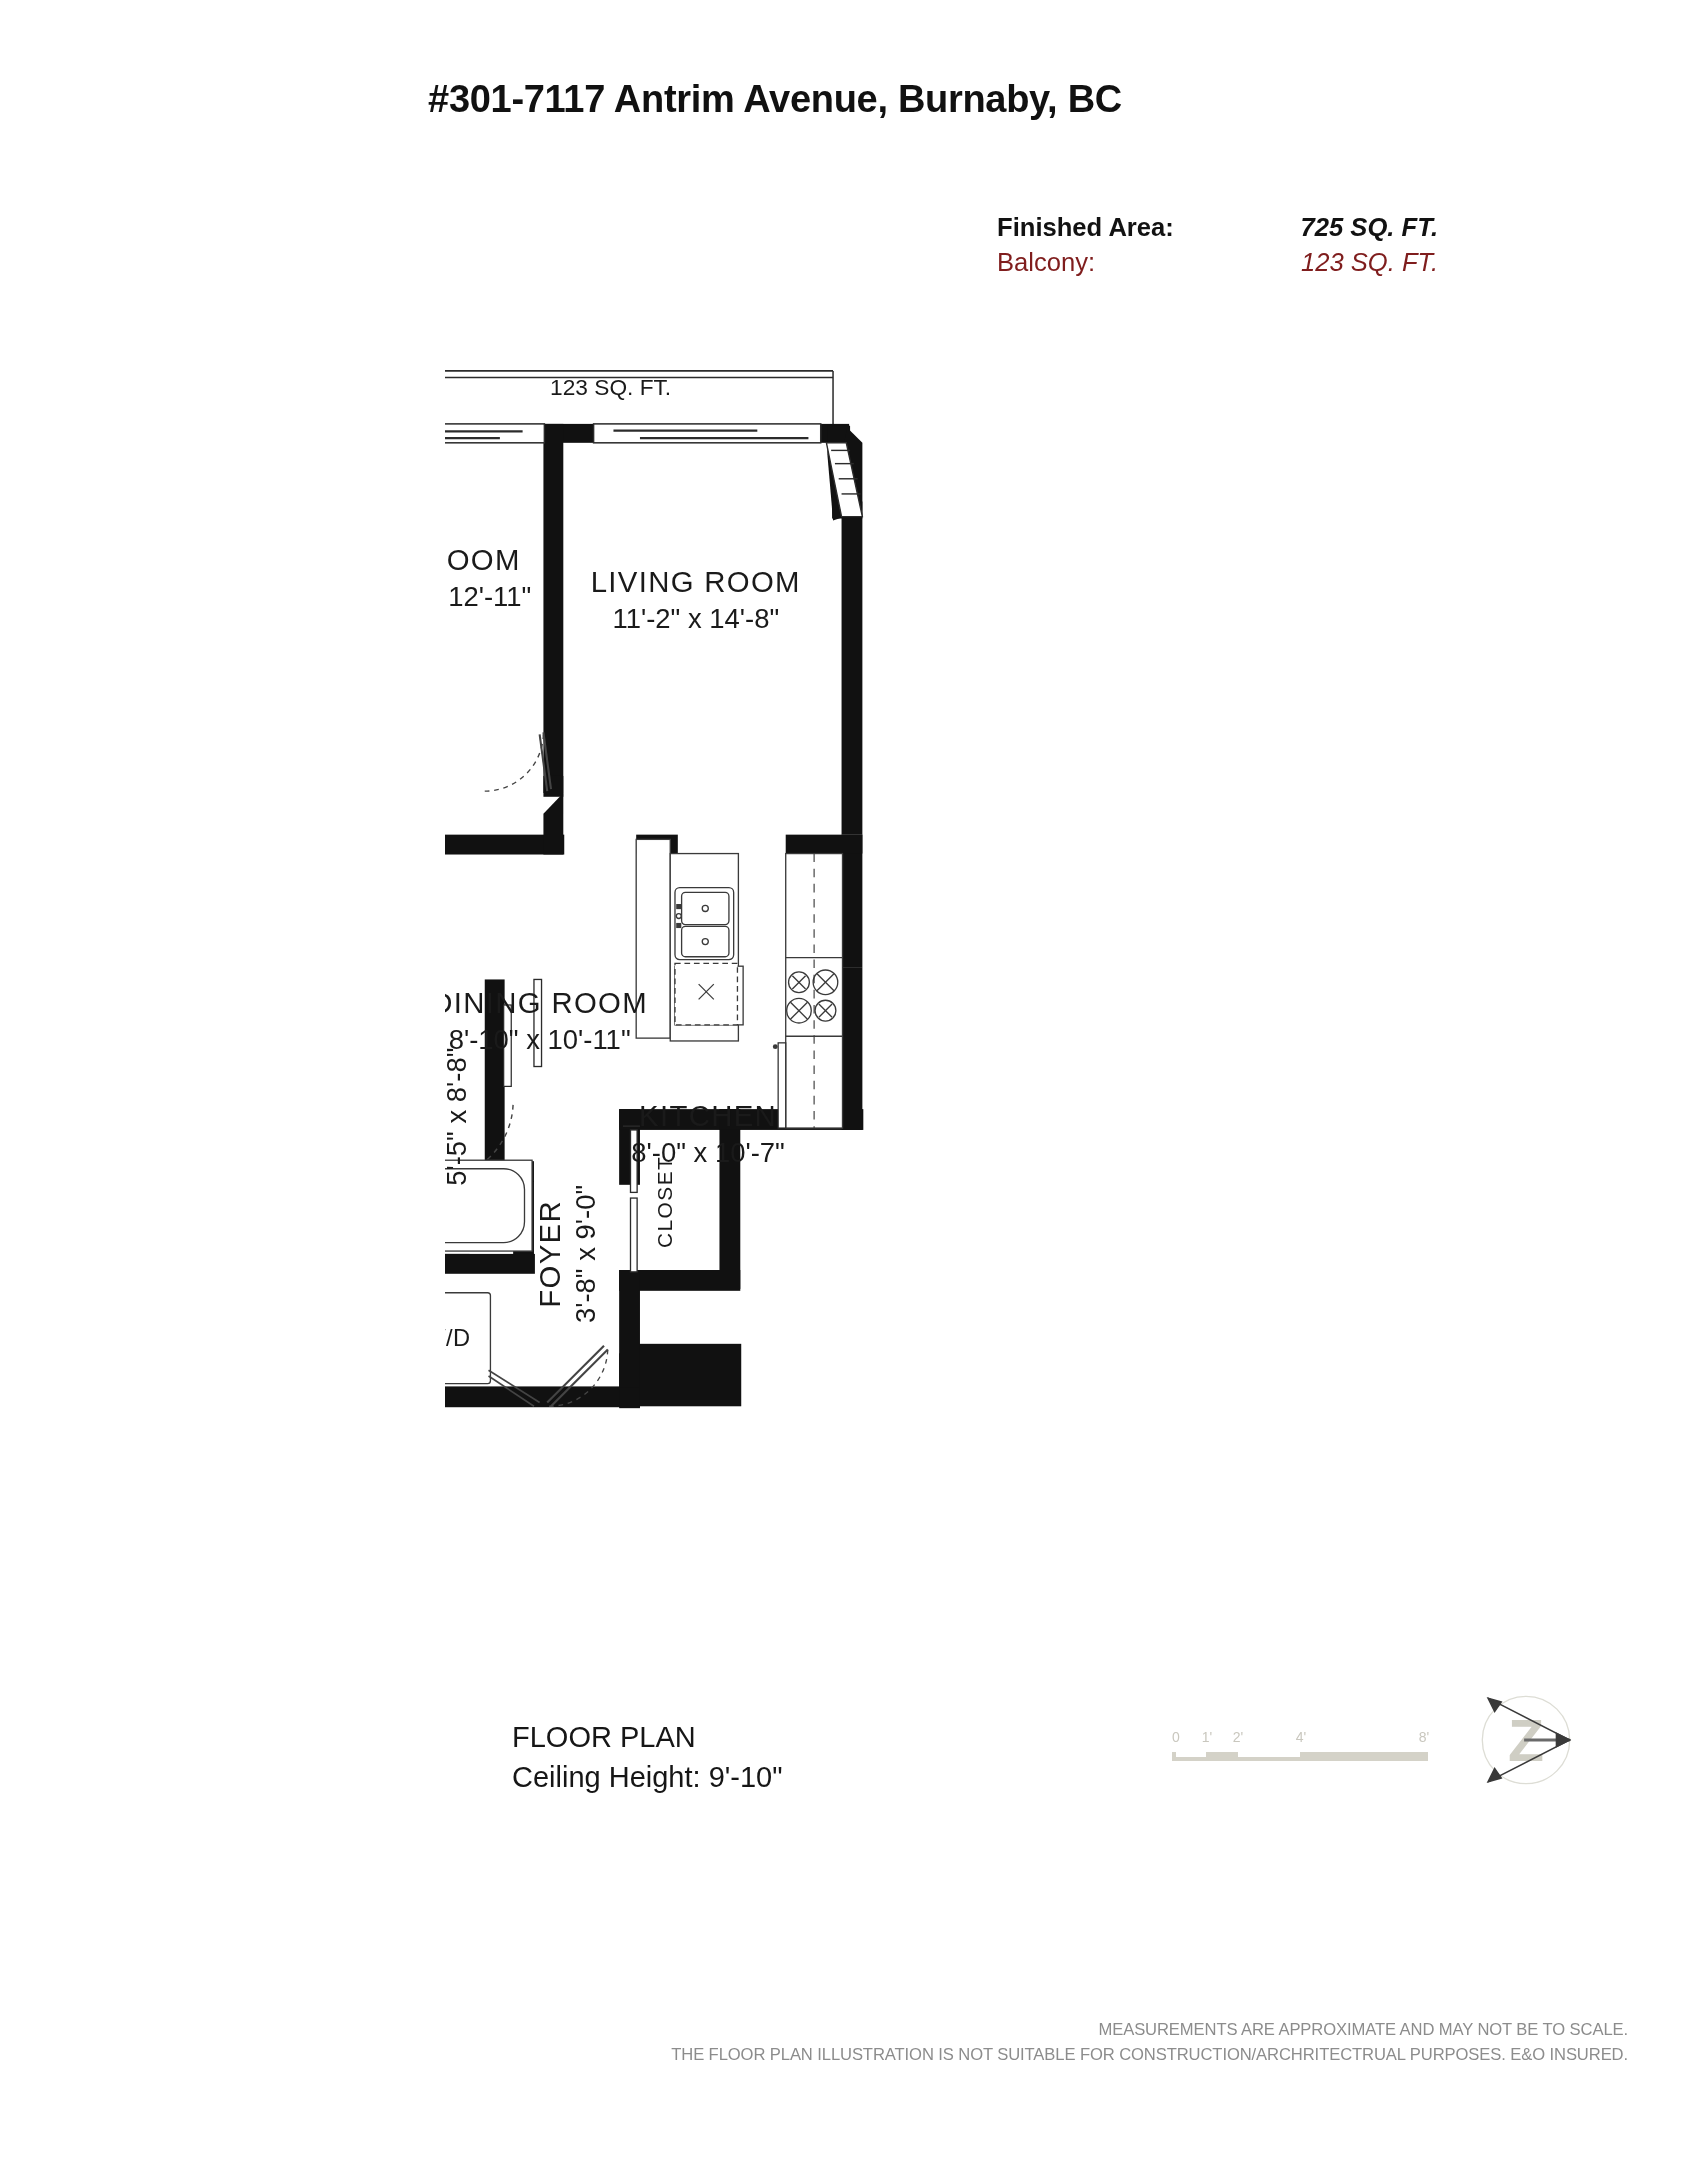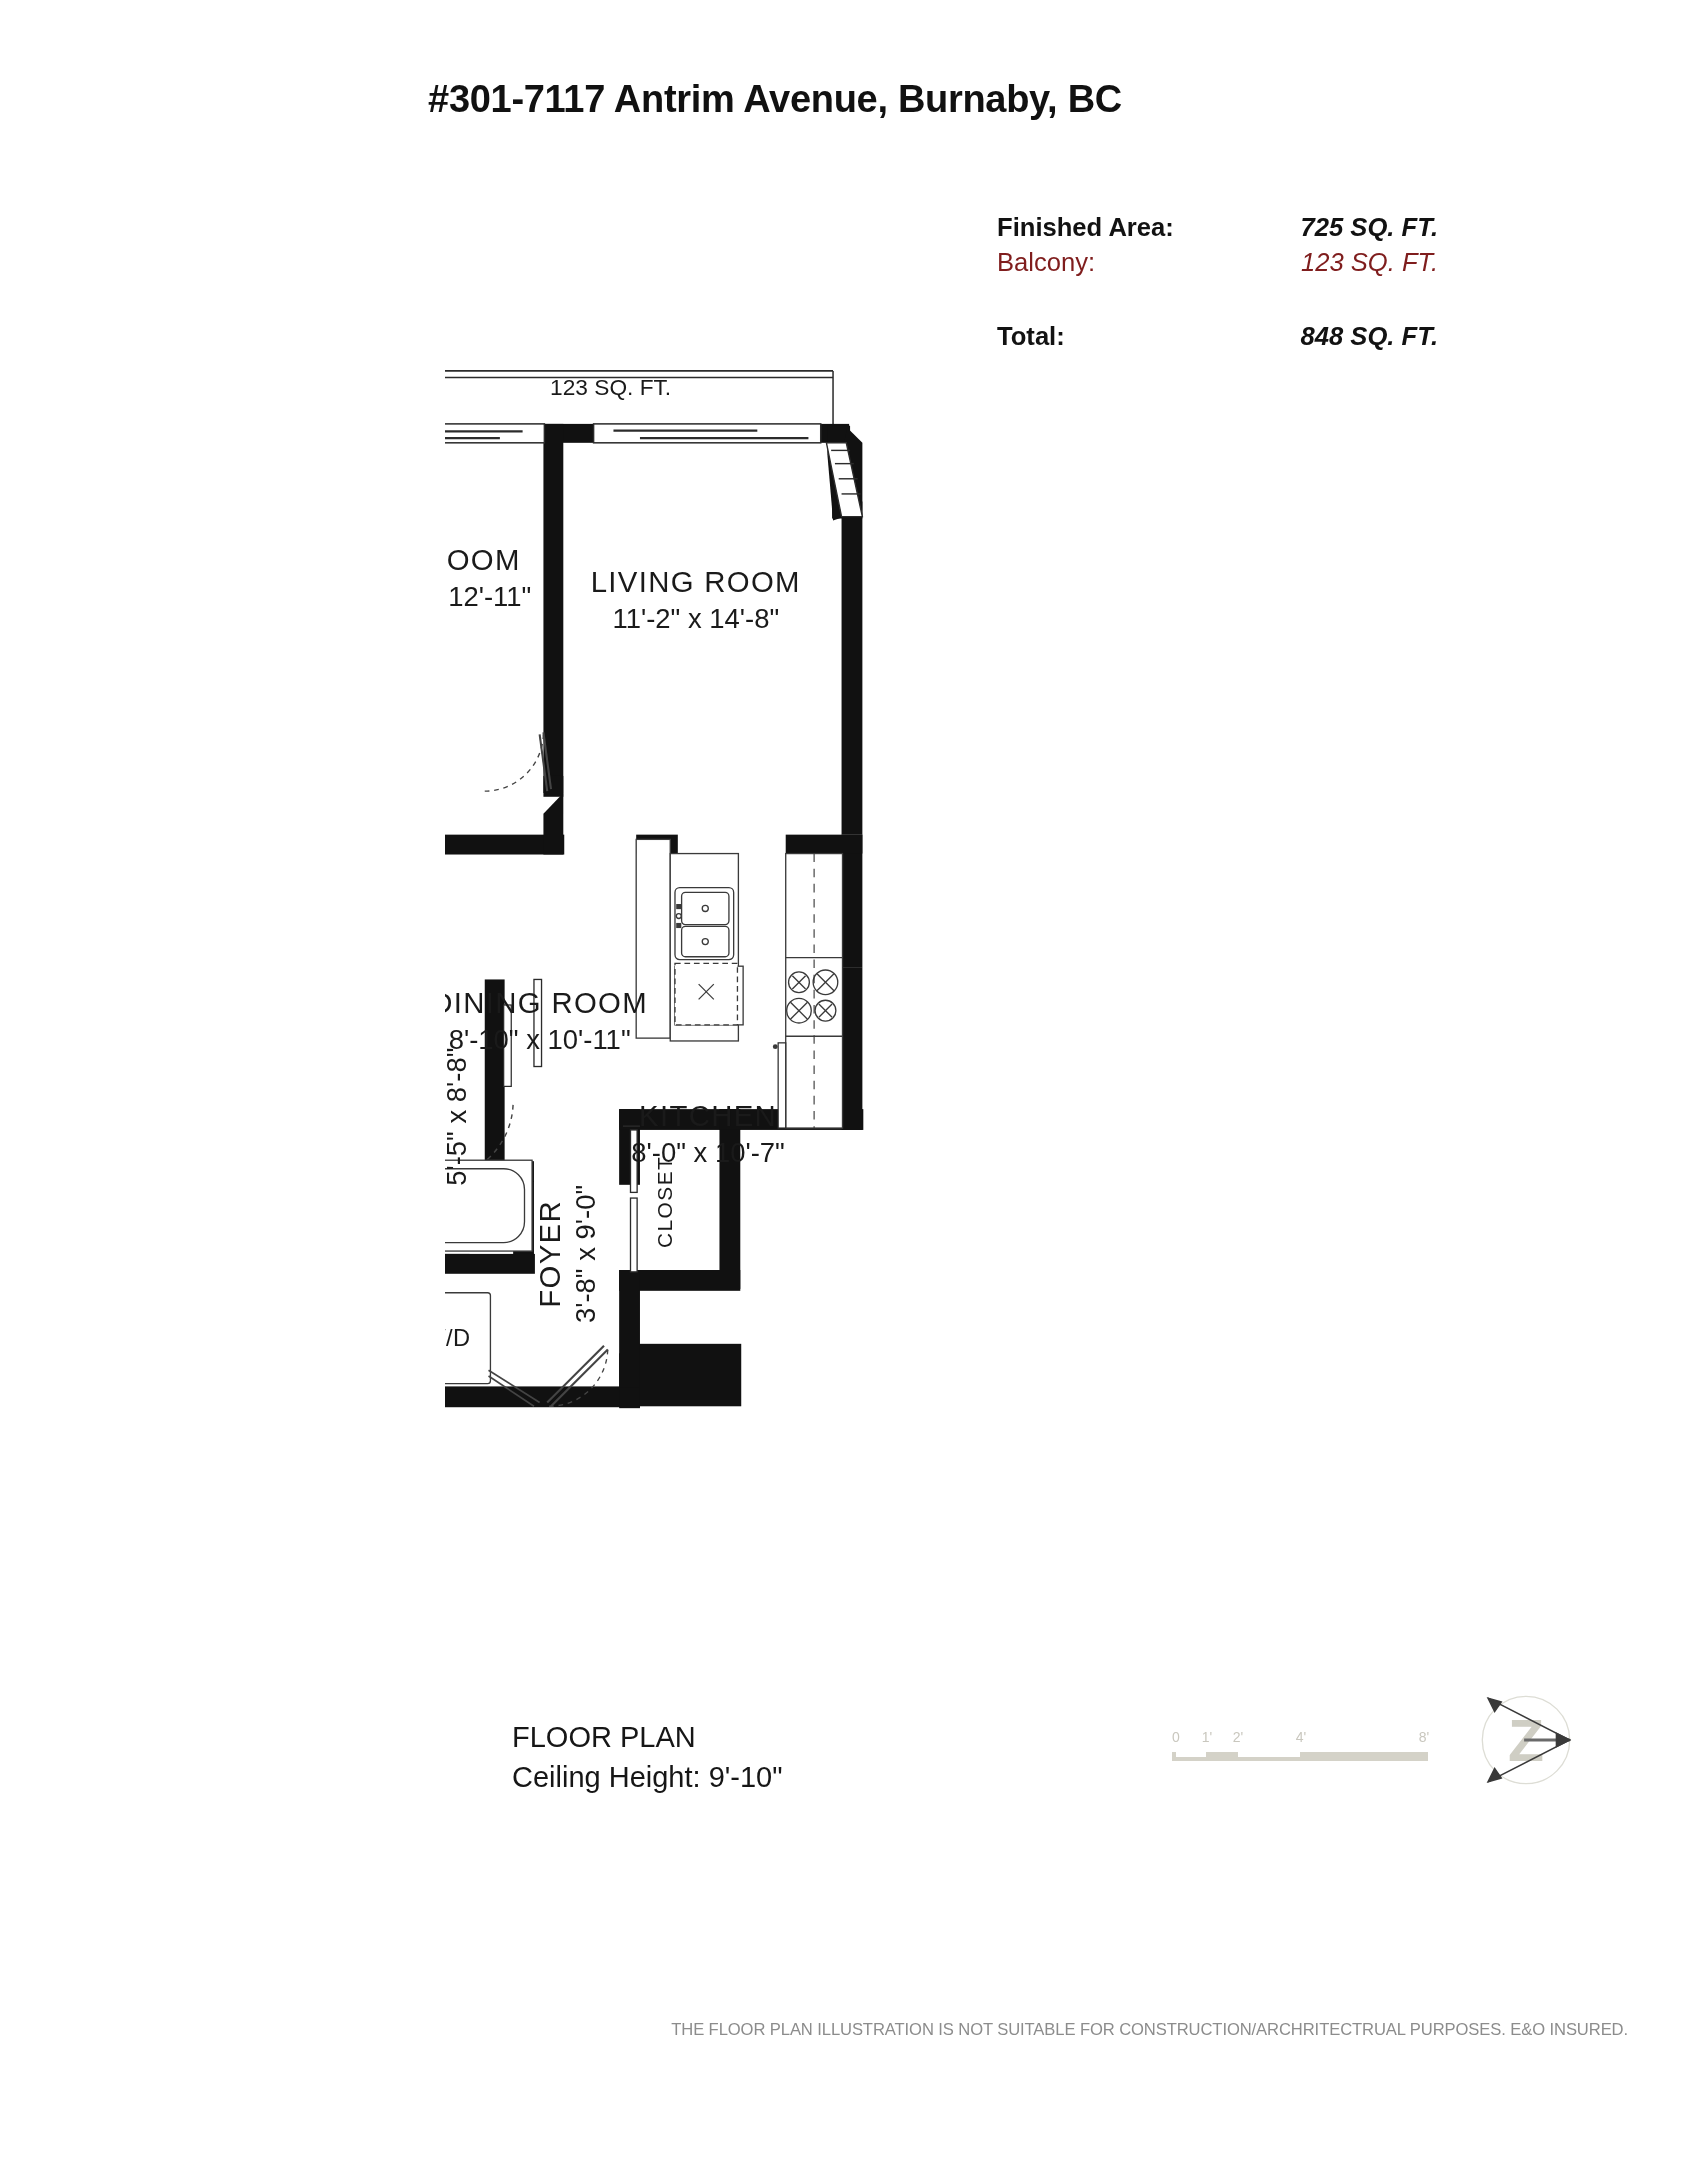--- a/index.html
+++ b/index.html
@@ -139,24 +139,20 @@
 <div id="page-title">#301-7117 Antrim Avenue, Burnaby, BC</div>
 
 <div id="area-summary">
   <div class="area-row strong">
     <span class="label">Finished Area:</span>
     <span class="value">725 SQ. FT.</span>
   </div>
   <div class="area-row light">
     <span class="label">Balcony:</span>
     <span class="value">123 SQ. FT.</span>
-  </div>
-  <div class="area-row strong total">
-    <span class="label">Total:</span>
-    <span class="value">848 SQ. FT.</span>
   </div>
 </div>
 
 <div id="floorplan-canvas">
 <svg width="795" height="1325" viewBox="0 0 840 1400" xmlns="http://www.w3.org/2000/svg">
 
   <g>
     <line x1="-60" y1="2" x2="410" y2="2" stroke="#2b2b2b" stroke-width="2"></line>
     <line x1="-60" y1="9" x2="410" y2="9" stroke="#2b2b2b" stroke-width="1.6"></line>
     <line x1="-60" y1="2" x2="-60" y2="58" stroke="#2b2b2b" stroke-width="1.6"></line>
@@ -398,15 +394,16 @@
       <path d="M 20 16 L 106 60 L 20 104"></path>
       <line x1="58" y1="60" x2="106" y2="60" stroke-width="3" stroke="#6a6a6a"></line>
       <path d="M 20 16 L 34 20 L 27 30 Z" fill="#3a3a3a"></path>
       <path d="M 20 104 L 27 90 L 34 100 Z" fill="#3a3a3a"></path>
       <path d="M 106 60 L 92 53 L 92 67 Z" fill="#3a3a3a"></path>
     </g>
   </svg>
 </div>
 
 <div id="disclaimer">
+  <div>MEASUREMENTS ARE APPROXIMATE AND MAY NOT BE TO SCALE.</div>
   <div>THE FLOOR PLAN ILLUSTRATION IS NOT SUITABLE FOR CONSTRUCTION/ARCHRITECTRUAL PURPOSES. E&amp;O INSURED.</div>
 </div>
 
 
 </body></html>

